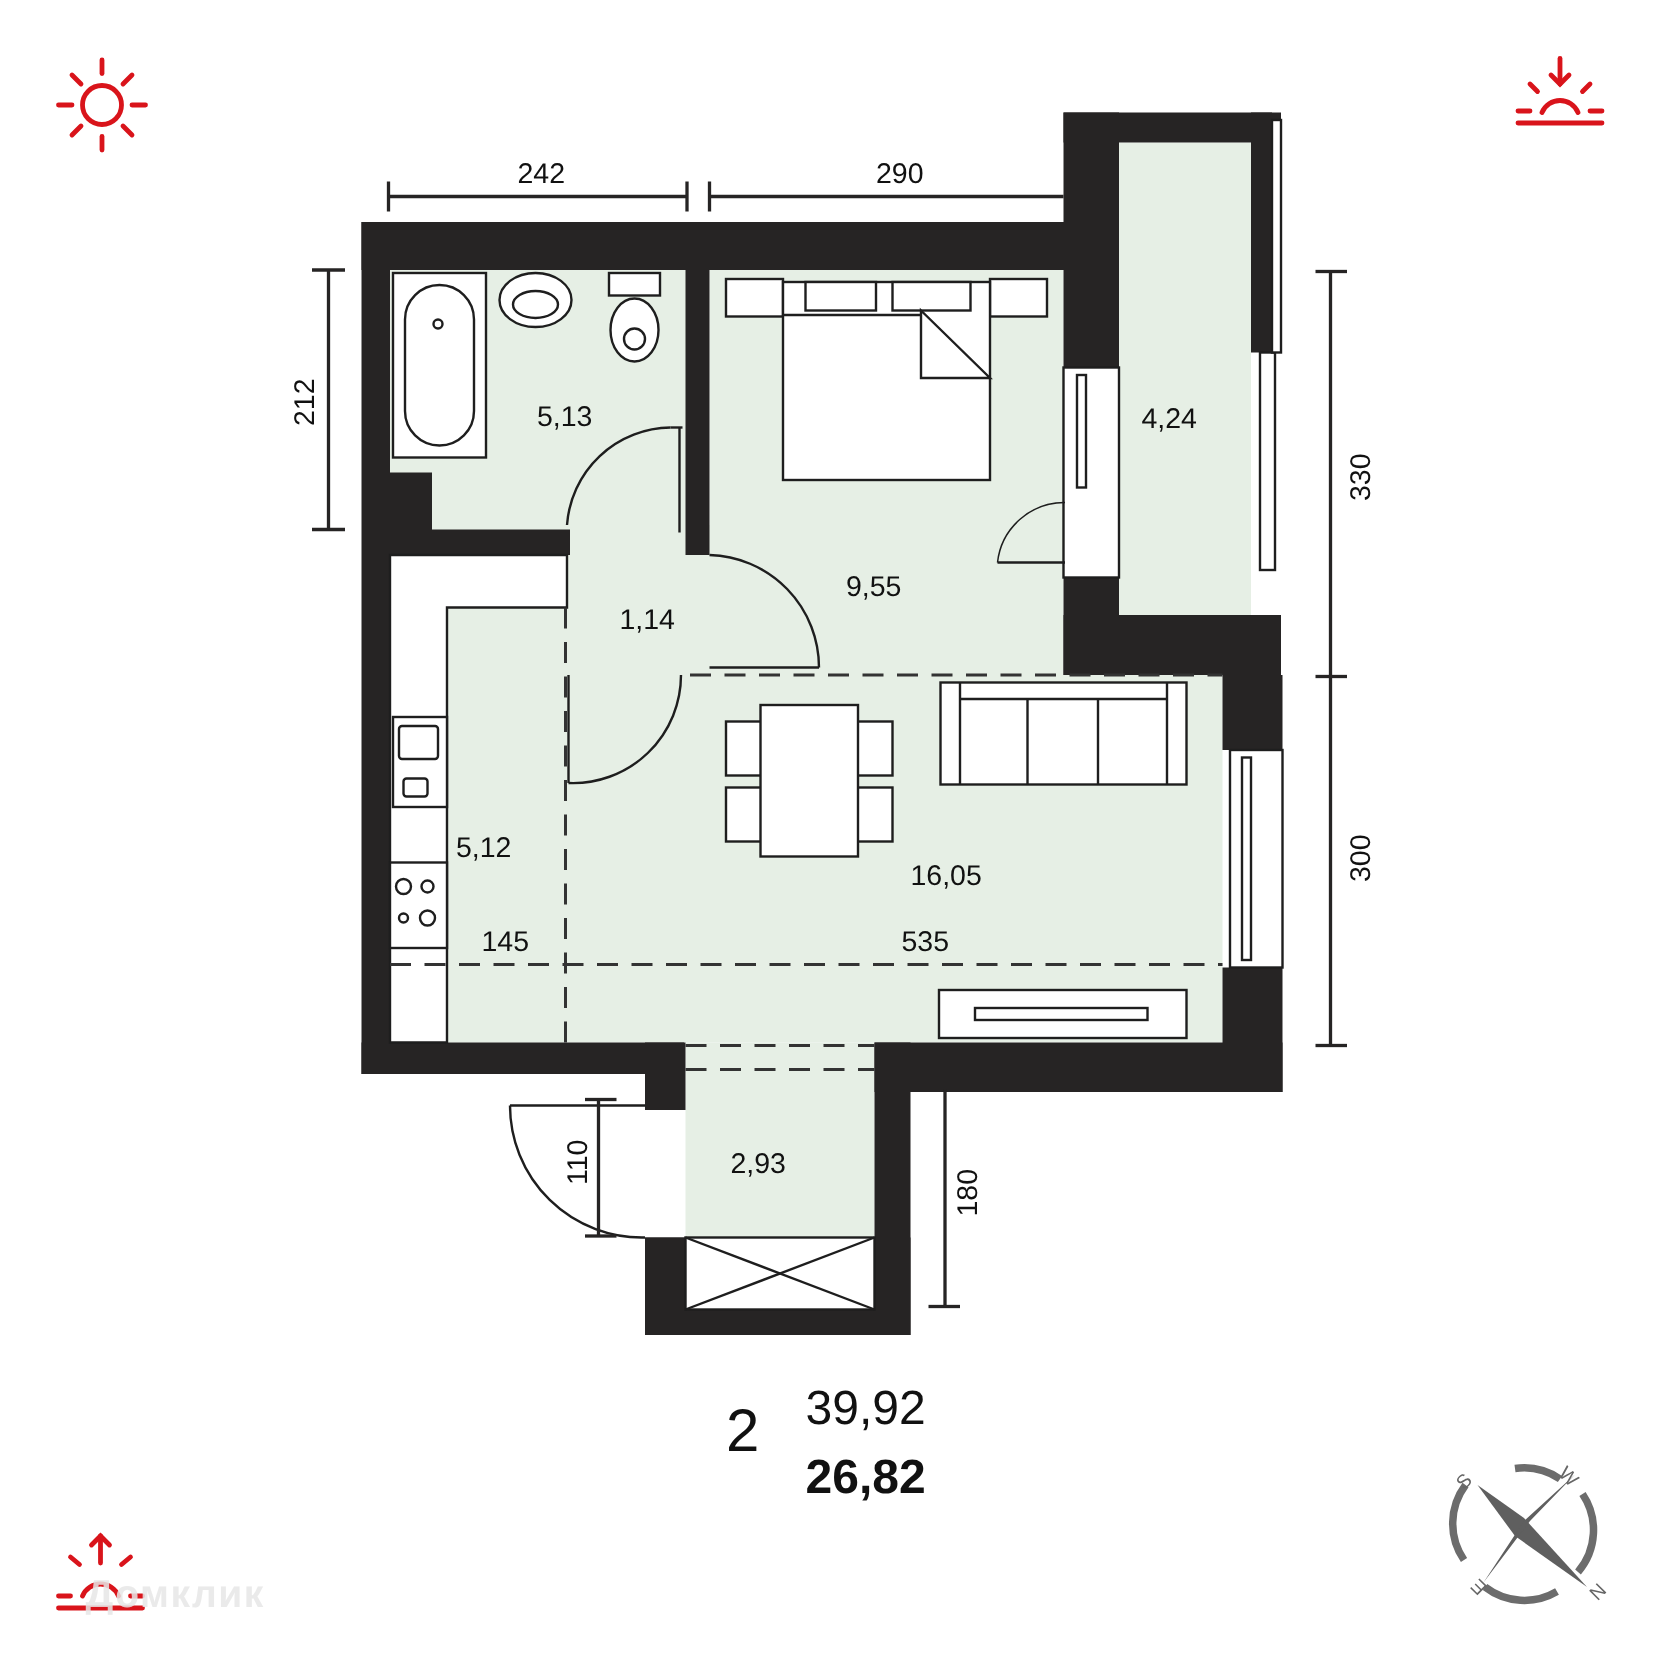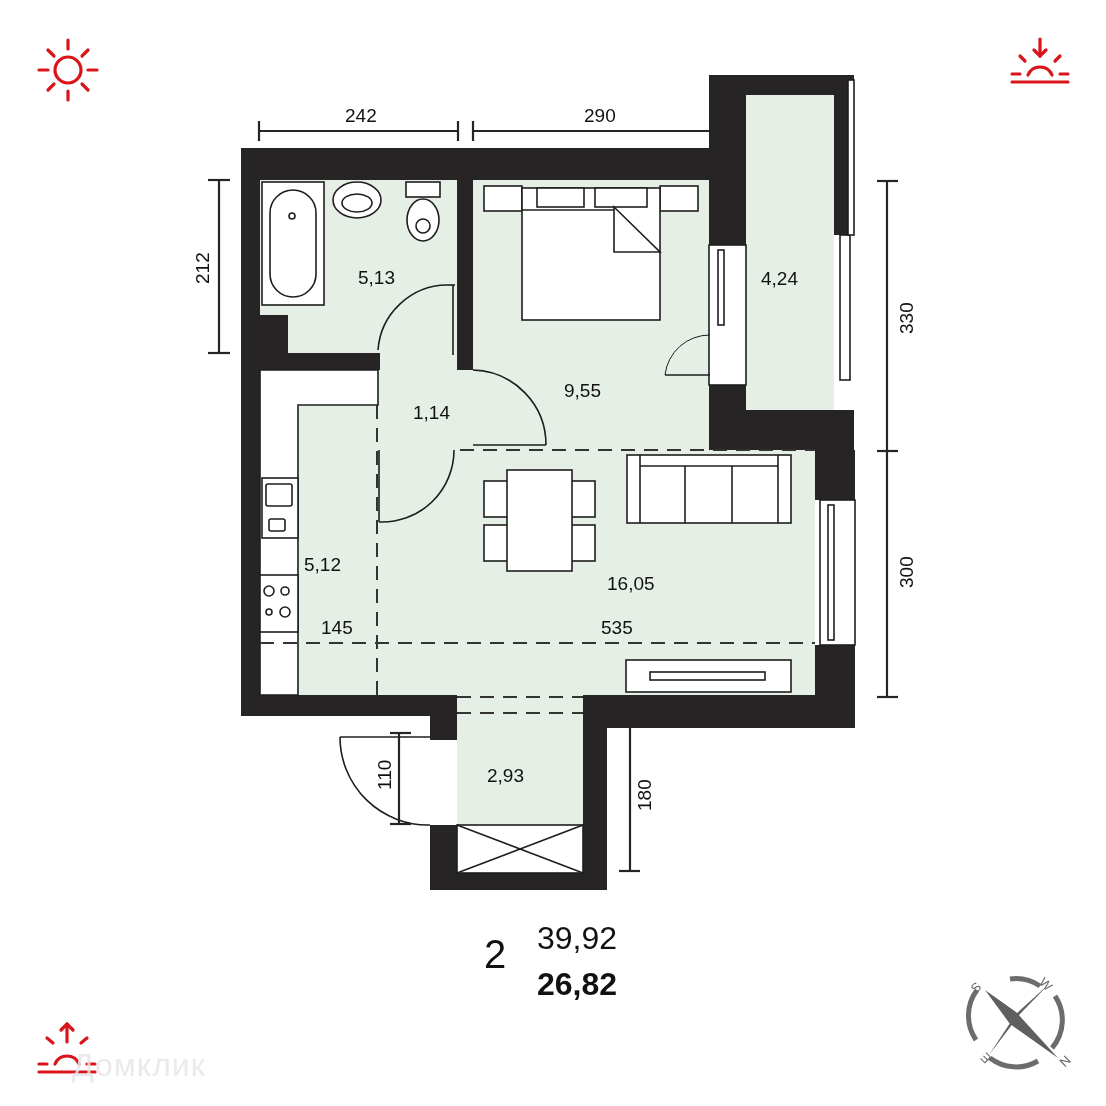--- a/index.html
+++ b/index.html
@@ -14,21 +14,21 @@
   .dimtxt { font-family: "Liberation Sans", sans-serif; font-size: 19px; fill: #111; }
   .area { font-family: "Liberation Sans", sans-serif; font-size: 19px; fill: #111; }
   .sun { stroke: #d9141b; stroke-width: 3.2; fill: none; stroke-linecap: round; }
   .compass-ring { stroke: #6c6c6c; stroke-width: 5; fill: none; }
   .compass-needle { fill: #5f5f5f; }
   .compass-letter { font-family: "Liberation Sans", sans-serif; font-size: 13px; fill: #666; }
   .summary { position: absolute; font-family: "Liberation Sans", sans-serif; color: #111; }
   .rooms-count { left: 484px; top: 932px; font-size: 40px; }
   .living-area { left: 537px; top: 920px; font-size: 32px; }
   .total-area { left: 537px; top: 966px; font-size: 32px; font-weight: bold; }
-  .watermark { position: absolute; left: 72px; top: 1047px; font-size: 32px; font-weight: normal; color: rgba(230,230,230,0.85); letter-spacing: 1px; }
+  .watermark { position: absolute; left: 57px; top: 1047px; font-size: 26px; font-weight: bold; color: rgba(230,230,230,0.85); letter-spacing: 1px; }
 </style>
 </head>
 <body>
 
 <svg width="1106" height="1106" viewBox="0 0 1106 1106">
 
   <g class="sun">
     <circle cx="68" cy="70" r="13"></circle>
     <line x1="68" y1="40" x2="68" y2="49"></line>
       <line x1="68" y1="91" x2="68" y2="100"></line>

